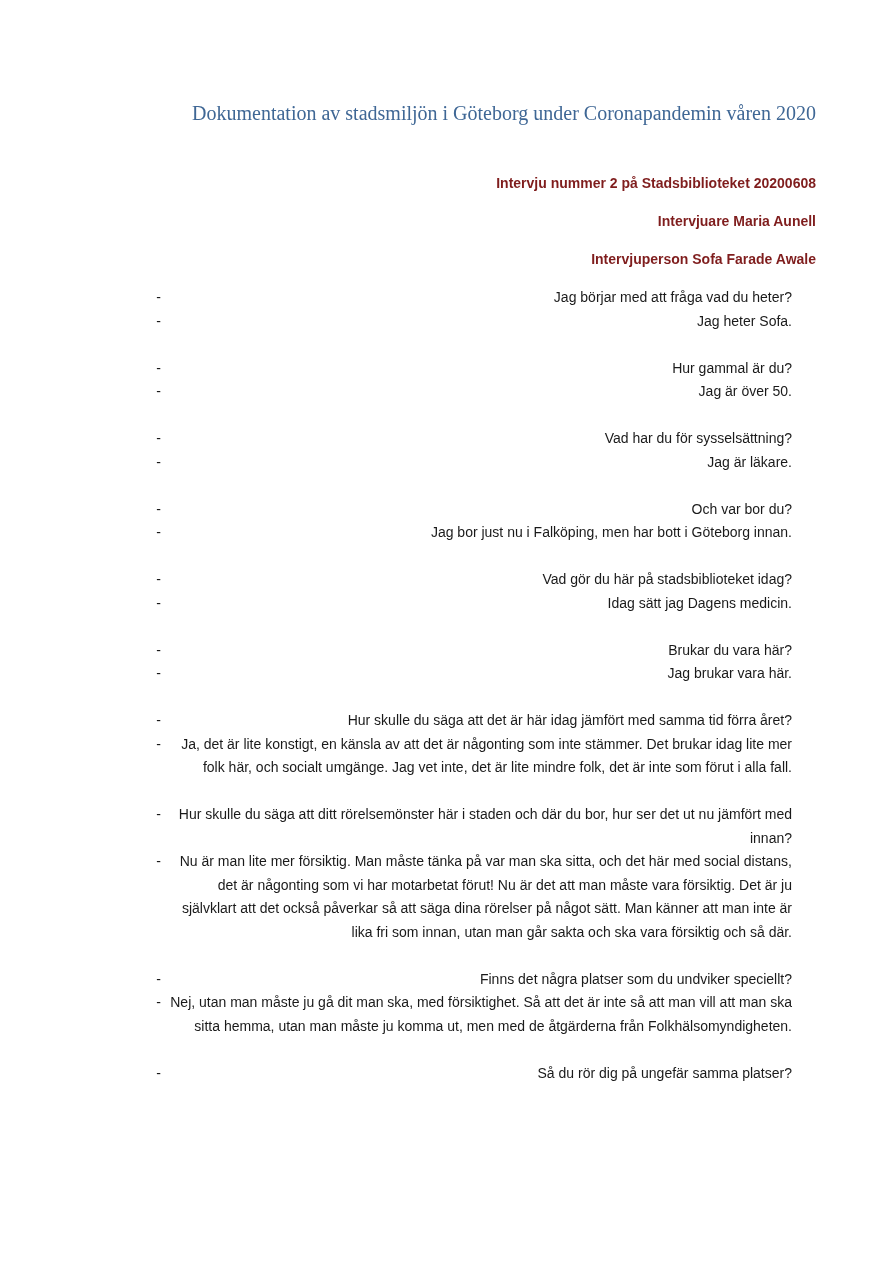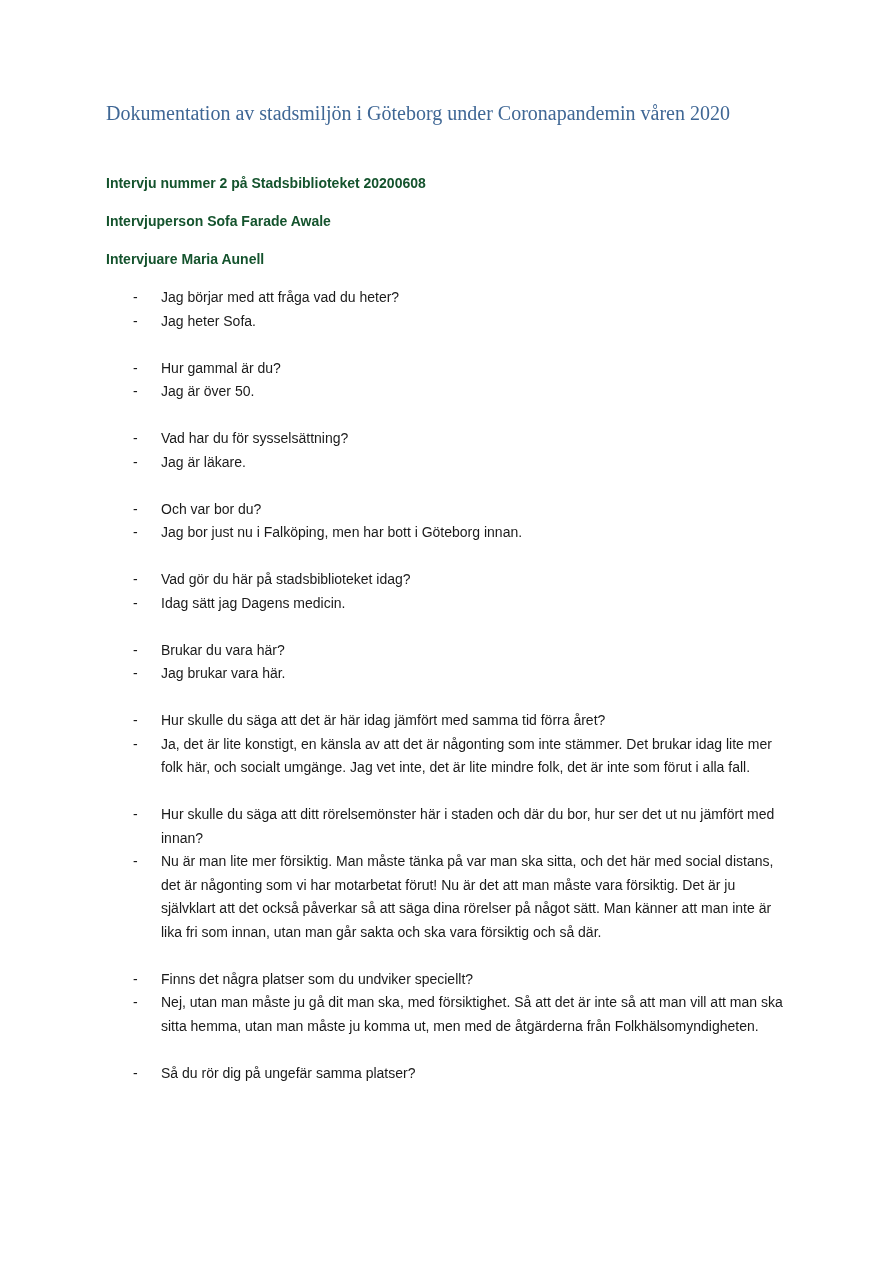--- a/index.html
+++ b/index.html
@@ -7,39 +7,40 @@
     margin: 0;
     padding: 0;
     background: #ffffff;
   }
   .page {
     position: relative;
     width: 892px;
     height: 1261px;
     box-sizing: border-box;
     background: #ffffff;
-    padding: 100px 100px 0 106px;
+    padding: 100px 76px 0 106px;
     overflow: hidden;
     font-family: "Liberation Sans", sans-serif;
     color: #1a1a1a;
+    text-align: right;
   }
   .doc-title {
     font-family: "Liberation Serif", serif;
     font-size: 20px;
     line-height: 26px;
     font-weight: normal;
     color: #3f6795;
     margin: 0 0 46px 0;
   }
   .doc-header {
     font-size: 14px;
     line-height: 22px;
     font-weight: bold;
     margin: 0 0 16px 0;
-    color: #14532d;
+    color: #7f1d1d;
   }
   .dialogue {
     margin-top: 16px;
     width: 686px;
   }
   .qa-group {
     margin: 0 0 23.5px 0;
   }
   .dialogue-line {
     display: flex;
@@ -59,23 +60,23 @@
   }
 </style>
 </head>
 <body>
 
 <div class="page">
   <h1 class="doc-title" style="color: rgb(63, 103, 149);">Dokumentation av stadsmiljön i Göteborg under Coronapandemin våren 2020</h1>
 
   <p class="doc-header">Intervju nummer 2 på Stadsbiblioteket 20200608</p>
 
+  <p class="doc-header">Intervjuare Maria Aunell</p>
+
   <p class="doc-header">Intervjuperson Sofa Farade Awale</p>
-
-  <p class="doc-header">Intervjuare Maria Aunell</p>
 
   <div class="dialogue">
       <div class="qa-group">
         <div class="dialogue-line">
           <span class="dash">-</span>
           <span class="line-text">Jag börjar med att fråga vad du heter?</span>
         </div>
         <div class="dialogue-line">
           <span class="dash">-</span>
           <span class="line-text">Jag heter Sofa.</span>

